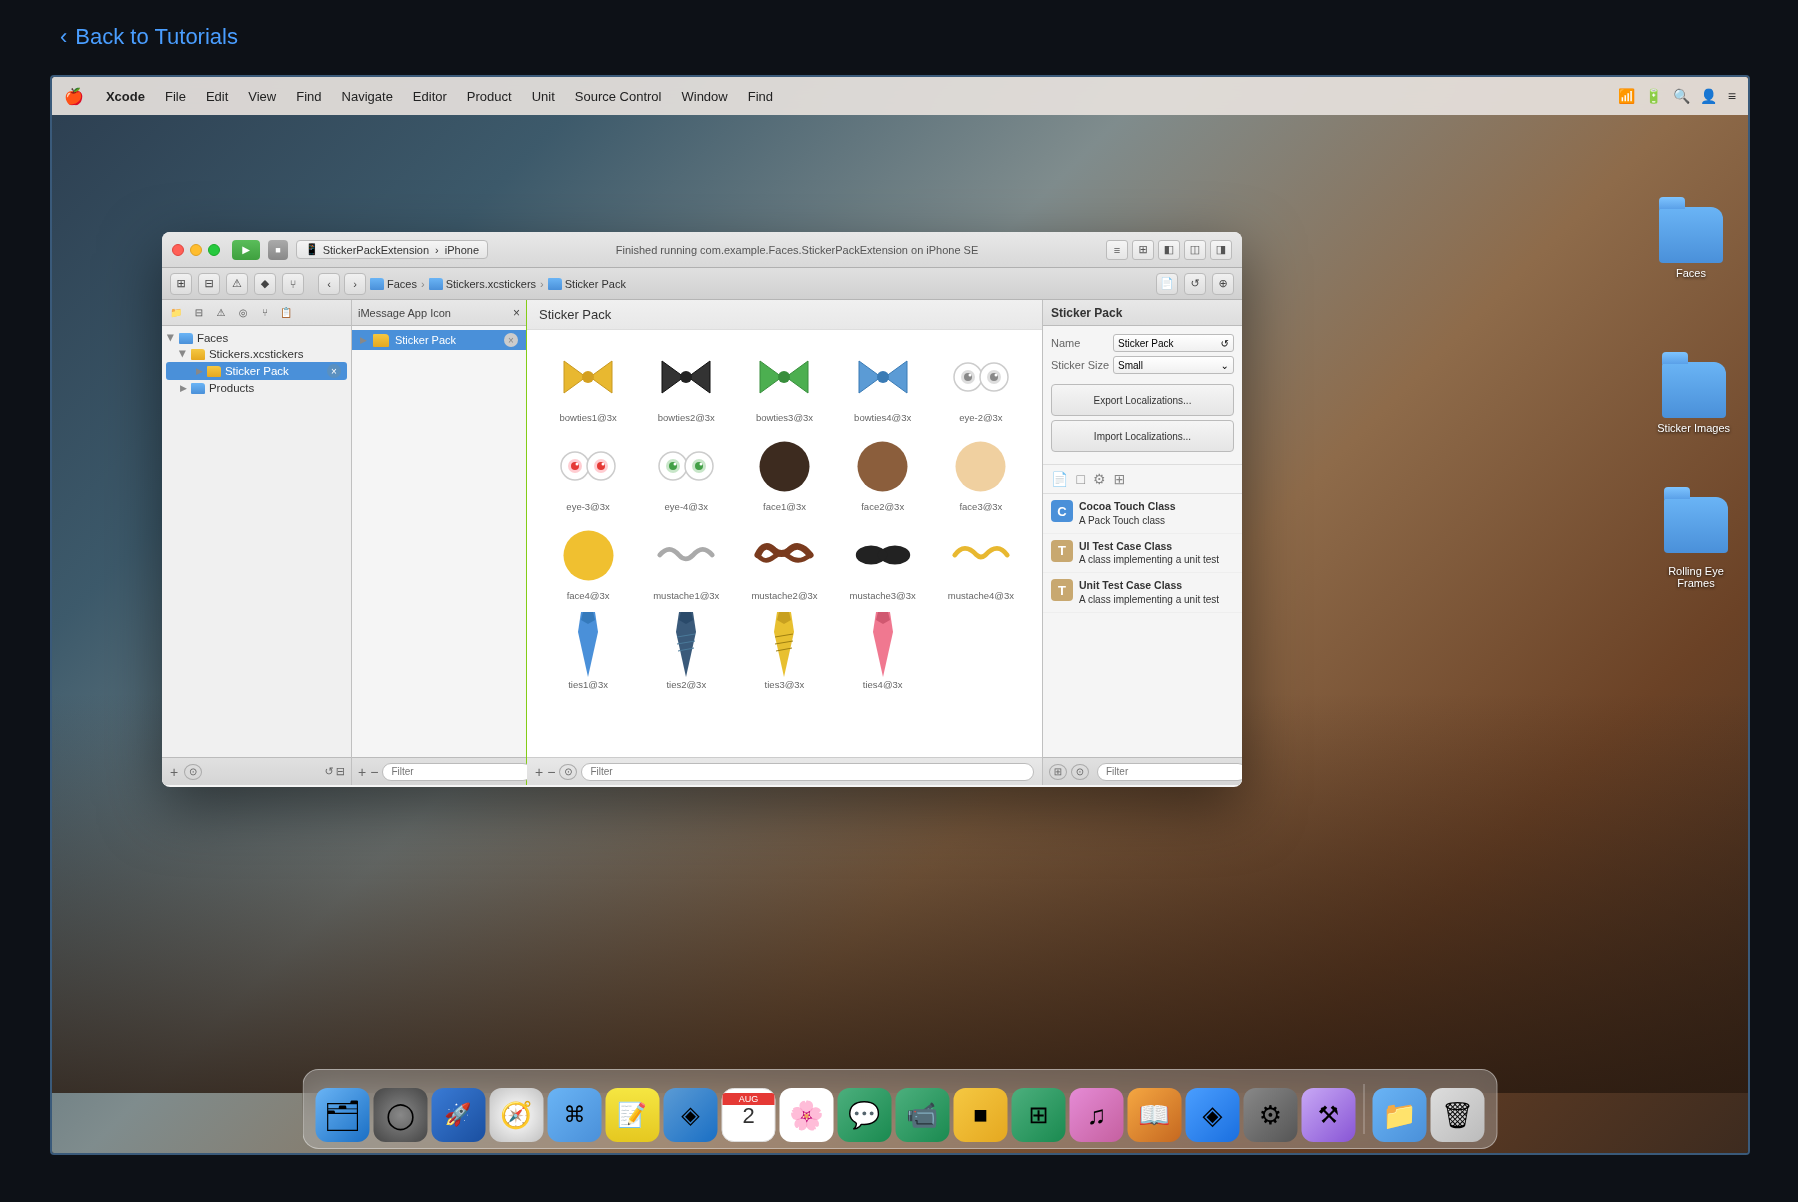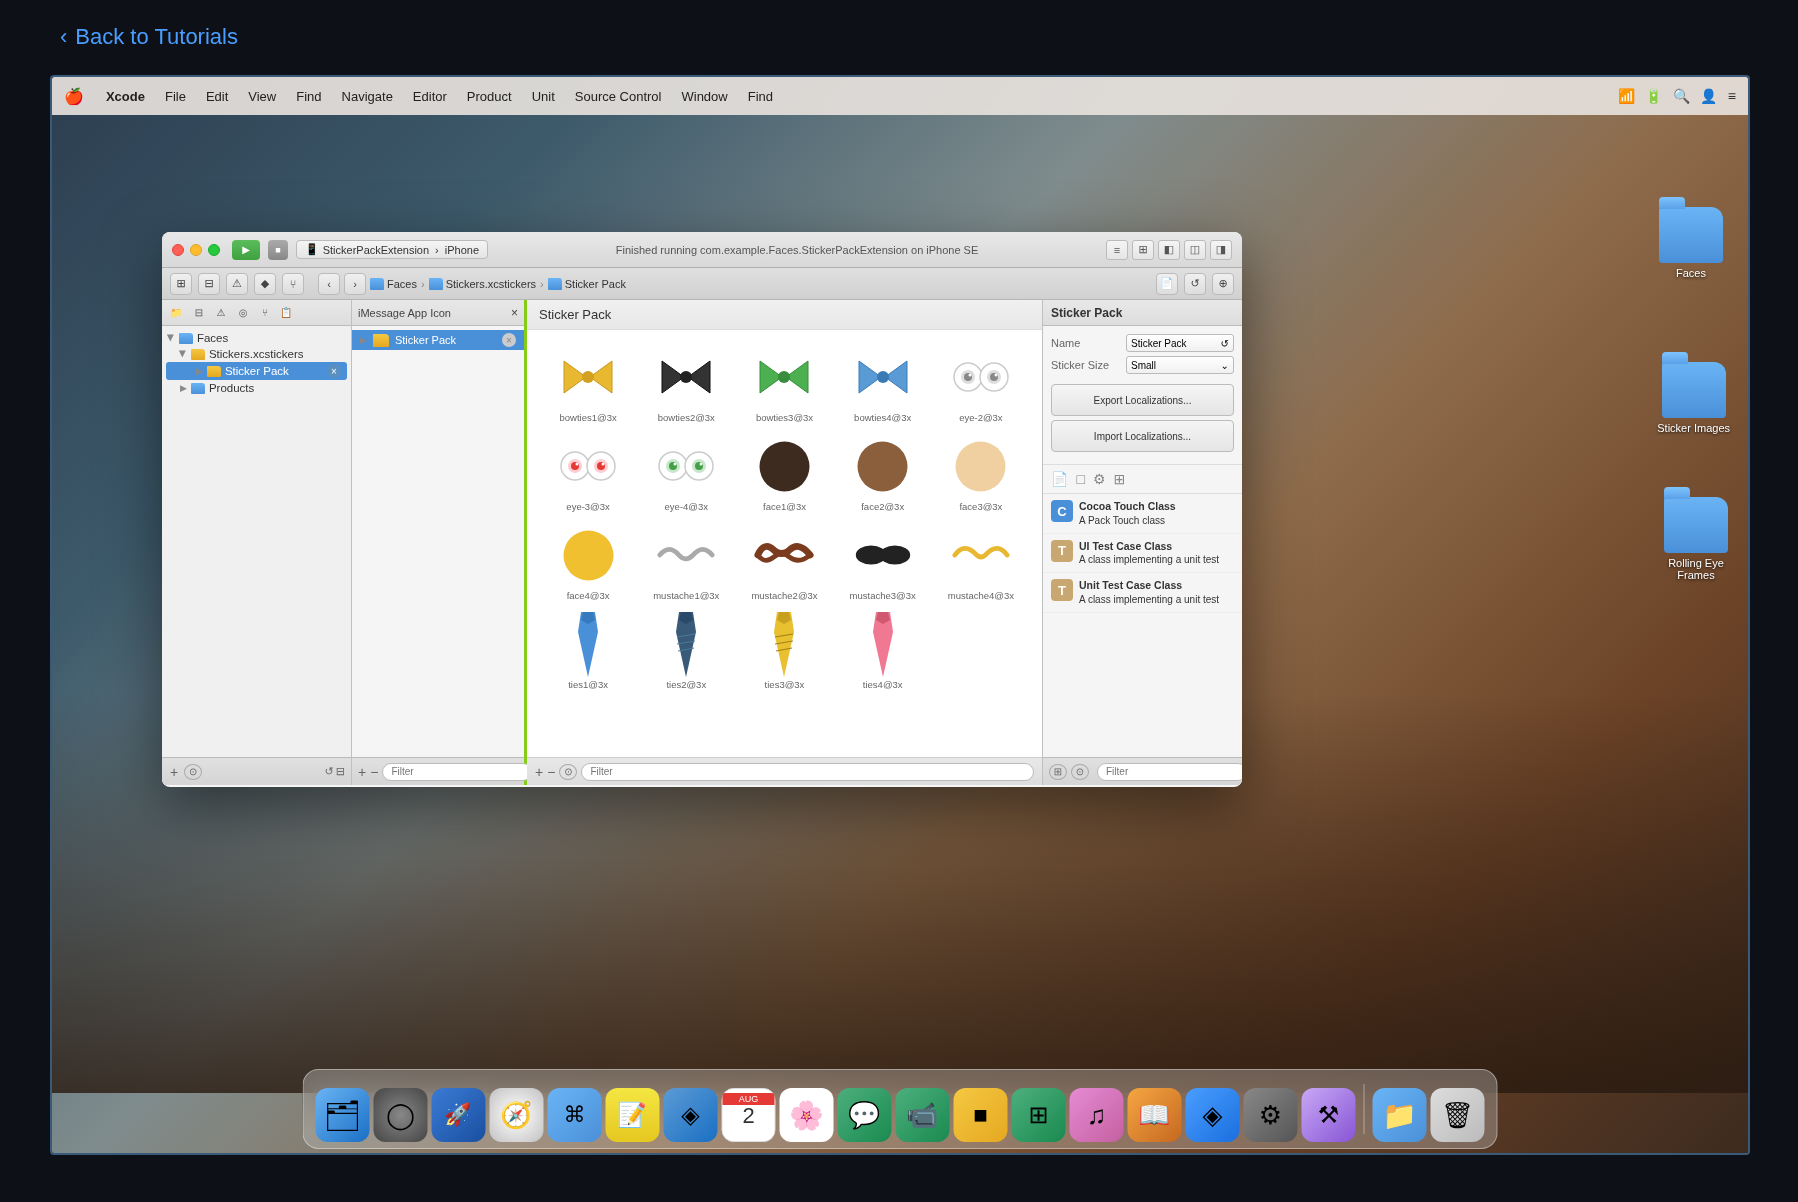--- a/index.html
+++ b/index.html
@@ -334,21 +334,21 @@
       font-size: 14px;
       color: #666;
       cursor: pointer;
       padding: 0 2px;
     }
 
     
     .asset-list-panel {
       width: 175px;
       background: #f5f5f5;
-      border-right: 3px solid #84cc16;
+      border-right: 1px solid #84cc16;
       display: flex;
       flex-direction: column;
     }
     .asset-panel-header {
       height: 26px;
       background: linear-gradient(180deg, #e8e8e8 0%, #ddd 100%);
       border-bottom: 1px solid #bbb;
       display: flex;
       align-items: center;
       padding: 0 6px;
@@ -487,21 +487,21 @@
       font-weight: 600;
       color: #333;
     }
     .inspector-section {
       padding: 8px;
       border-bottom: 1px solid #ddd;
     }
     .inspector-row {
       display: flex;
       align-items: center;
-      gap: 15px;
+      gap: 2px;
       margin-bottom: 4px;
     }
     .inspector-label {
       font-size: 11px;
       color: #666;
       min-width: 60px;
     }
     .inspector-select {
       flex: 1;
       height: 18px;
@@ -681,21 +681,21 @@
     </div>
 
     <div style="position:absolute; top:130px; right:25px; display:flex; flex-direction:column; align-items:center; gap:4px;">
       <div class="df-icon"></div>
       <span class="df-label">Faces</span>
     </div>
     <div style="position:absolute; top:285px; right:18px; display:flex; flex-direction:column; align-items:center; gap:4px;">
       <div class="df-icon"></div>
       <span class="df-label">Sticker Images</span>
     </div>
-    <div style="position:absolute; top:420px; right:12px; display:flex; flex-direction:column; align-items:center; gap:4px;">
+    <div style="position:absolute; top:420px; right:12px; display:flex; flex-direction:column; align-items:center; gap:12px;">
       <div class="df-icon"></div>
       <span class="df-label">Rolling Eye Frames</span>
     </div>
 
     <div class="xcode-window">
 
       <div class="window-titlebar">
         <div class="traffic-lights">
           <div class="tl-red"></div>
           <div class="tl-yellow"></div>

